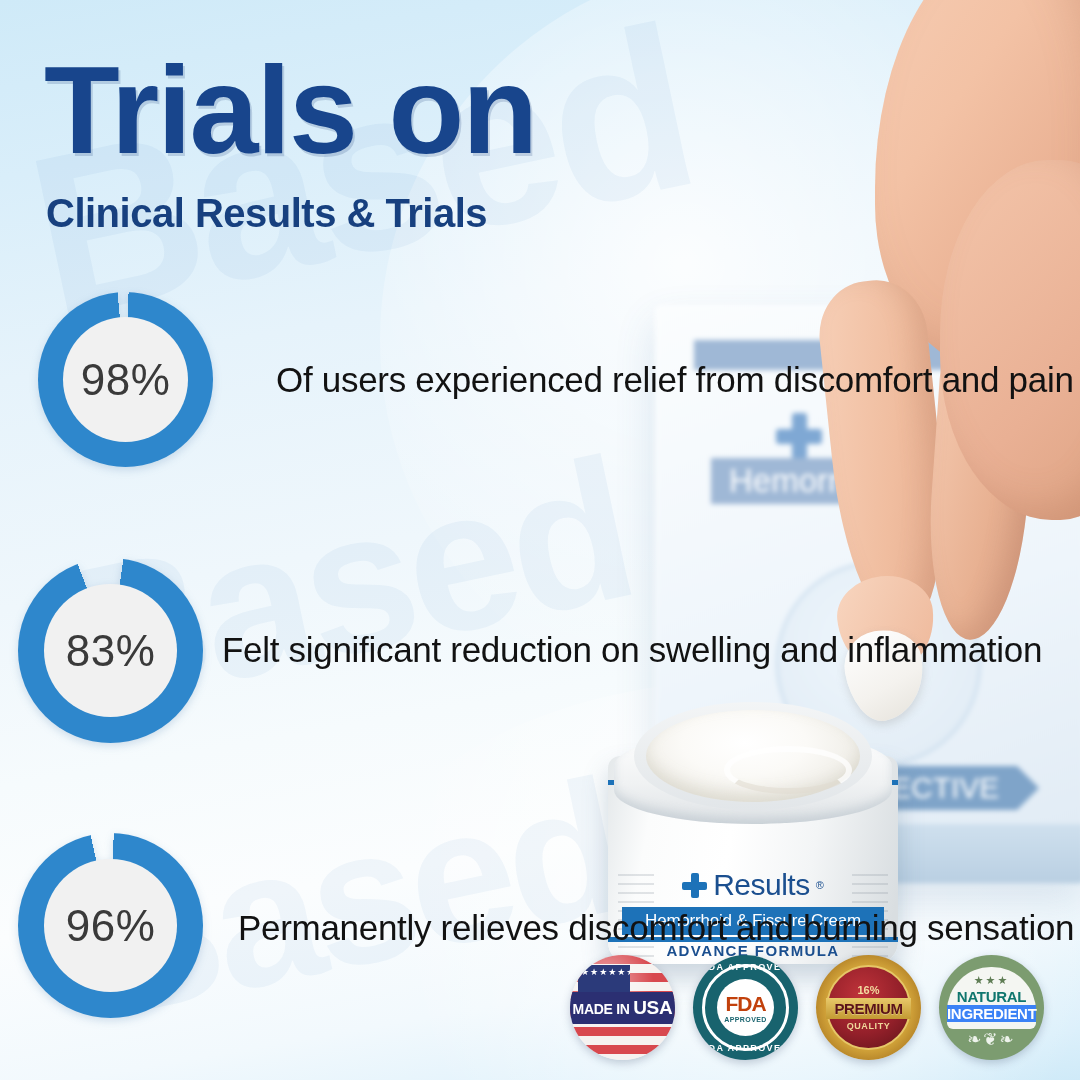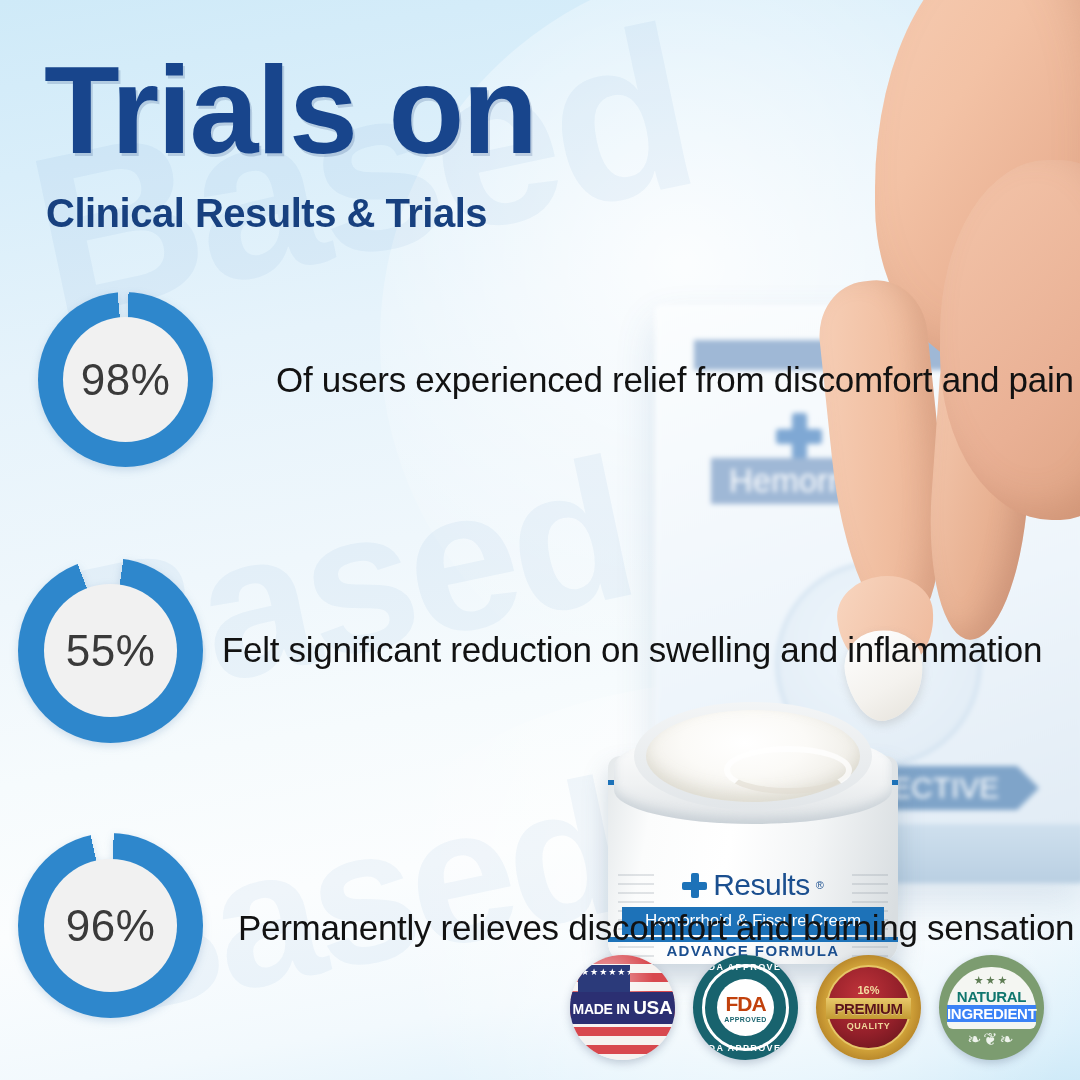--- a/index.html
+++ b/index.html
@@ -421,21 +421,21 @@
       <div class="hole">
         <span class="pct">98%</span>
       </div>
     </div>
     <div class="stat-text">Of users experienced relief from discomfort and pain</div>
   </div>
 
   <div class="stat s2">
     <div class="ring r2" id="ring1" style="background: conic-gradient(from 8deg, rgb(46, 135, 204) 0deg, rgb(46, 135, 204) 331.2deg, rgba(0, 0, 0, 0) 331.2deg, rgba(0, 0, 0, 0) 360deg);">
       <div class="hole">
-        <span class="pct">55%</span>
+        <span class="pct">83%</span>
       </div>
     </div>
     <div class="stat-text">Felt significant reduction on swelling and inflammation</div>
   </div>
 
   <div class="stat s3">
     <div class="ring r3" id="ring2" style="background: conic-gradient(from 2deg, rgb(46, 135, 204) 0deg, rgb(46, 135, 204) 345.6deg, rgba(0, 0, 0, 0) 345.6deg, rgba(0, 0, 0, 0) 360deg);">
       <div class="hole">
         <span class="pct">96%</span>
       </div>

